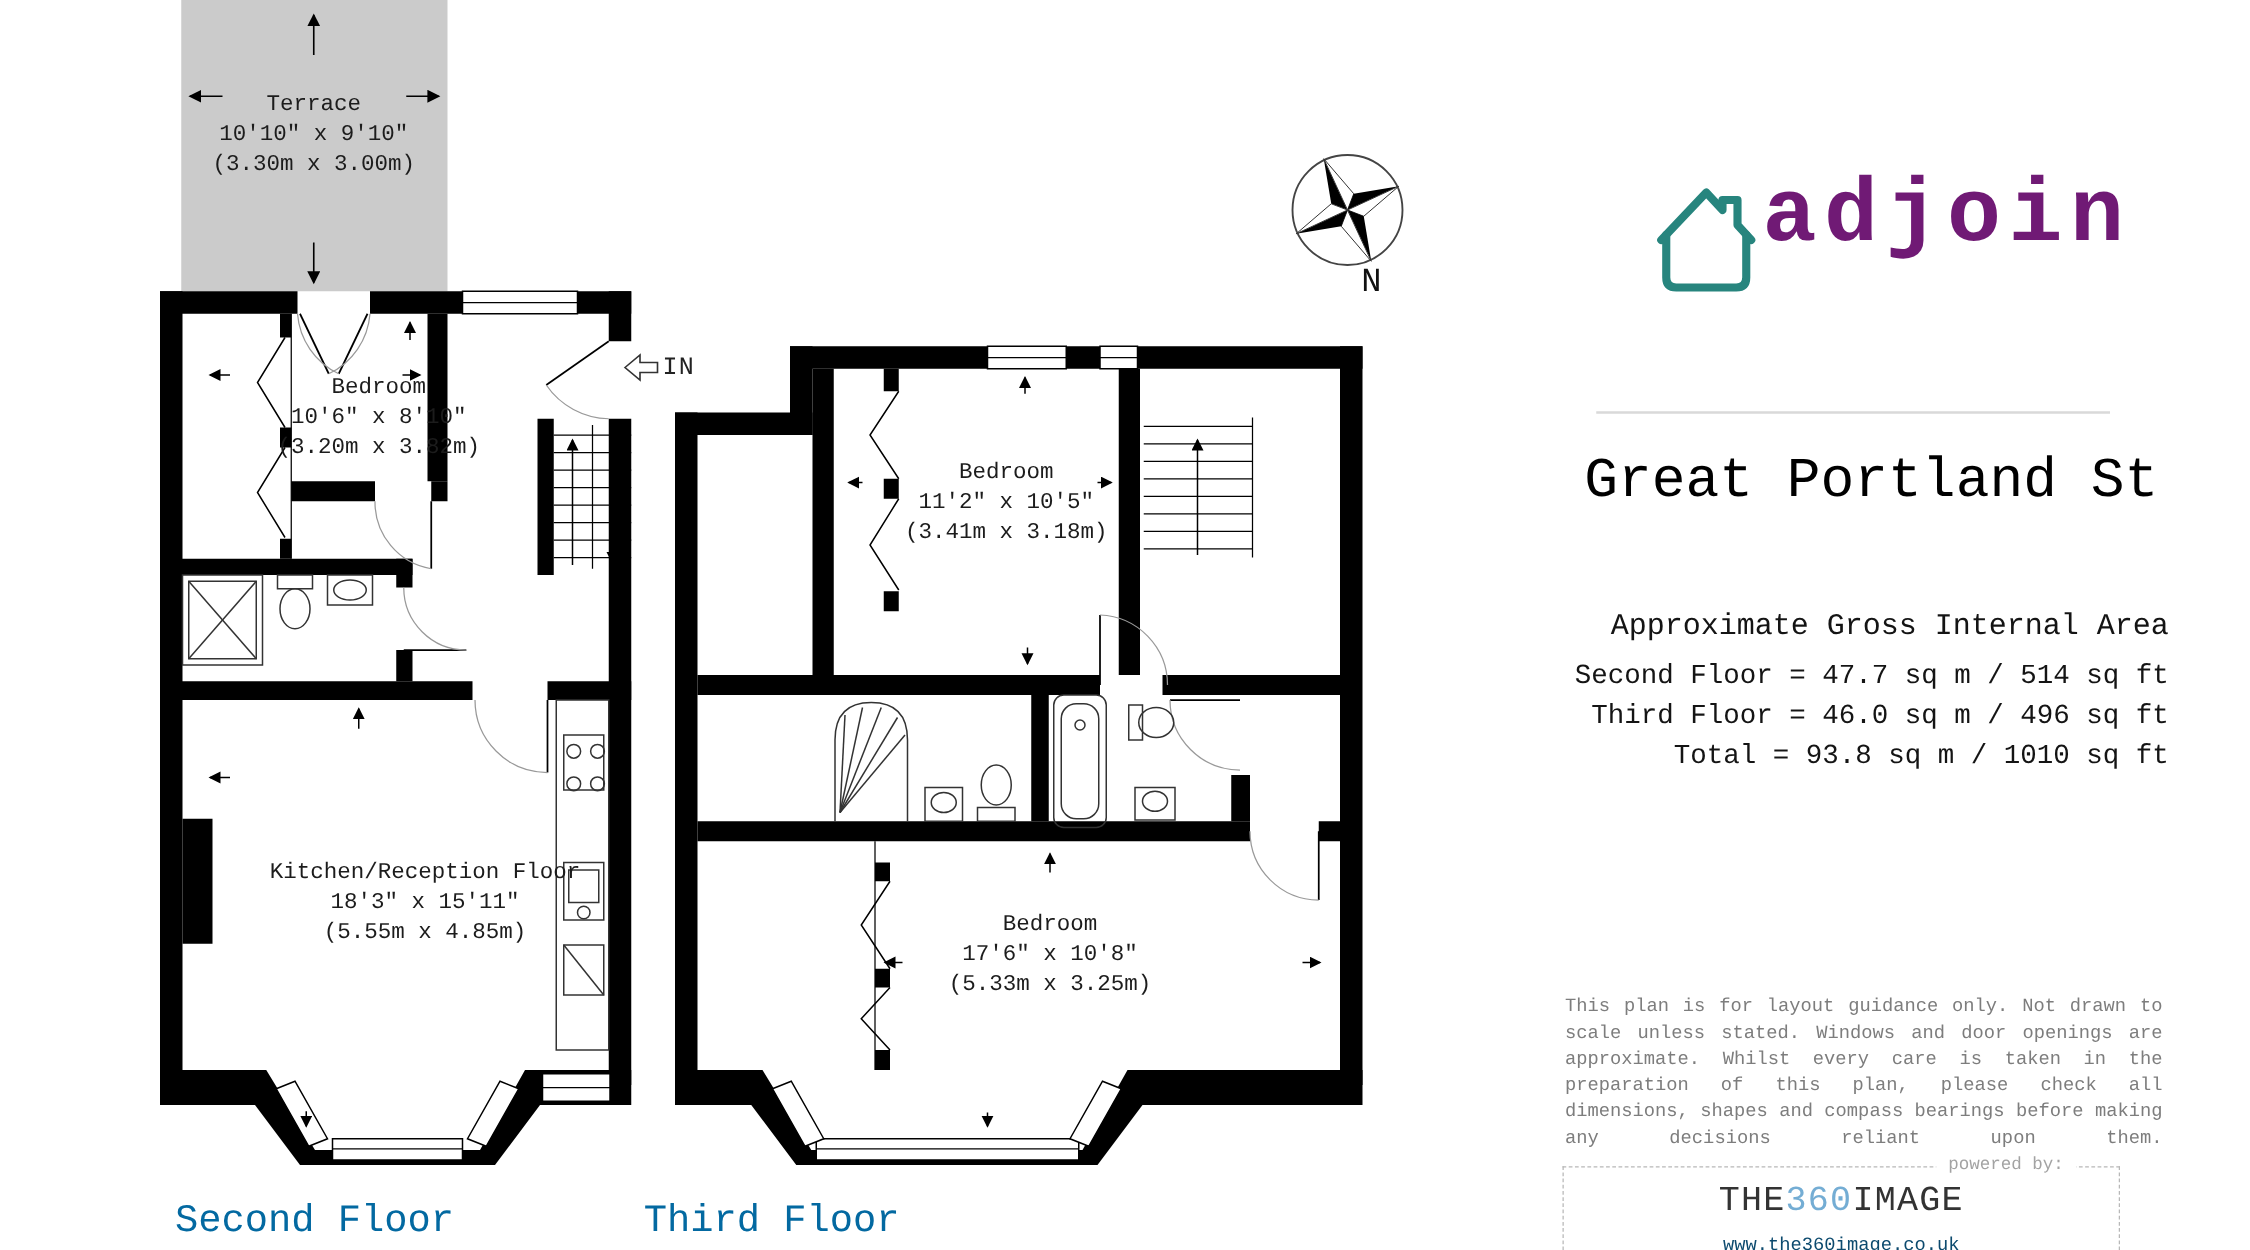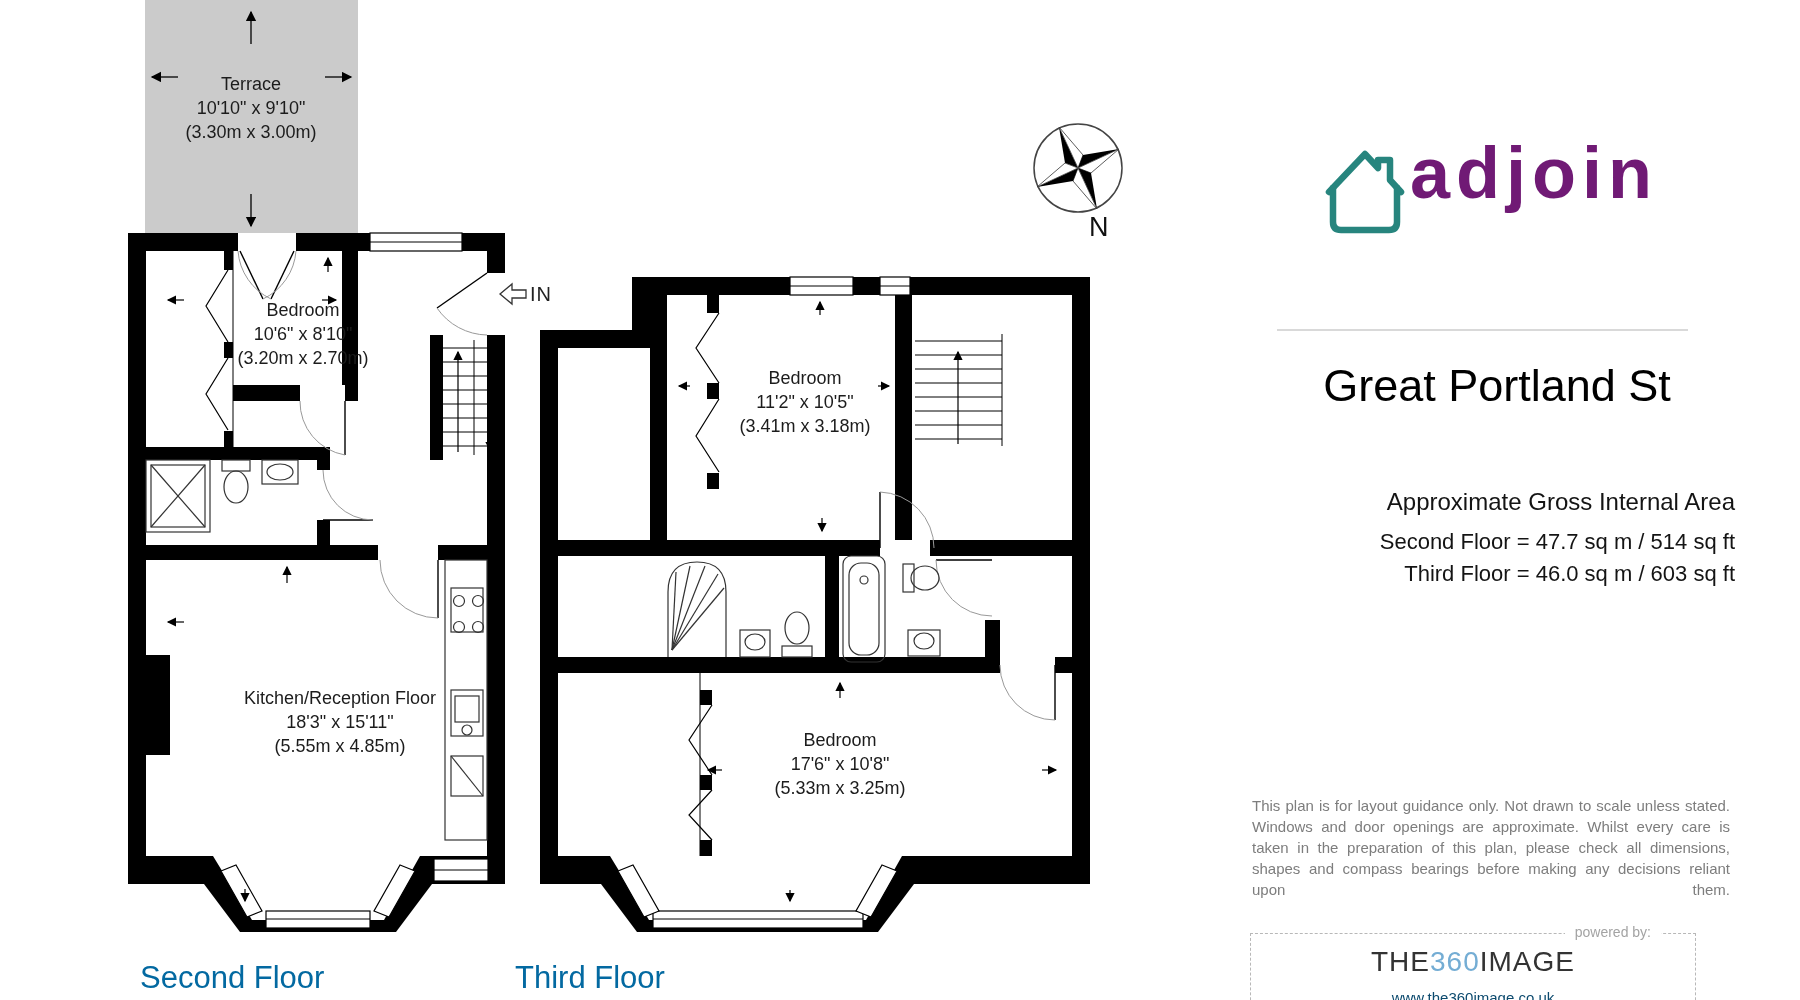--- a/index.html
+++ b/index.html
@@ -1,17 +1,17 @@
 <!DOCTYPE html>
 <html><head>
 <meta charset="utf-8">
 <style>
   html,body{margin:0;padding:0;background:#fff;}
   #page{position:relative;width:1800px;height:1000px;background:#ffffff;overflow:hidden;
-        font-family:Liberation Sans, sans-serif;color:#111;}
+        font-family:Liberation Mono, monospace;color:#111;}
   .room-label{position:absolute;transform:translateX(-50%);text-align:center;
               font-size:18px;line-height:24px;color:#1c1c1c;white-space:nowrap;}
   .floor-label{position:absolute;font-size:31px;color:#0369a1;}
   .in-label{position:absolute;font-size:20px;letter-spacing:1px;color:#222;}
   .n-label{position:absolute;font-size:27px;color:#111;}
   .right-panel{position:absolute;left:1240px;top:0;width:500px;height:1000px;}
   .logo-row{position:absolute;left:75px;top:140px;width:420px;height:100px;}
   .logo-text{position:absolute;left:95px;top:-8px;font-size:72px;font-weight:bold;
              letter-spacing:6px;}
   .divider{position:absolute;left:37px;top:329px;width:411px;height:2px;background:#d9d9d9;}
@@ -276,21 +276,21 @@
 
   <div class="room-label" style="left:251px;top:72px">
     <div>Terrace</div>
     <div>10'10" x 9'10"</div>
     <div>(3.30m x 3.00m)</div>
   </div>
 
   <div class="room-label" style="left:303px;top:298px">
     <div>Bedroom</div>
     <div>10'6" x 8'10"</div>
-    <div>(3.20m x 2.70m)</div>
+    <div>(3.20m x 3.82m)</div>
   </div>
 
   <div class="room-label" style="left:340px;top:686px">
     <div>Kitchen/Reception Floor</div>
     <div>18'3" x 15'11"</div>
     <div>(5.55m x 4.85m)</div>
   </div>
 
   <div class="room-label" style="left:805px;top:366px">
     <div>Bedroom</div>
@@ -322,21 +322,22 @@
       <div class="logo-text" style="color:#701a75">adjoin</div>
     </div>
 
     <div class="divider"></div>
 
     <div class="prop-title">Great Portland St</div>
 
     <div class="area-block">
       <div class="area-heading">Approximate Gross Internal Area</div>
       <div class="area-line">Second Floor = 47.7 sq m / 514 sq ft</div>
-      <div class="area-line">Third Floor = 46.0 sq m / 603 sq ft</div>
+      <div class="area-line">Third Floor = 46.0 sq m / 496 sq ft</div>
+      <div class="area-line">Total = 93.8 sq m / 1010 sq ft</div>
     </div>
 
     <div class="disclaimer">This plan is for layout guidance only. Not drawn to scale unless stated. Windows and door openings are approximate. Whilst every care is taken in the preparation of this plan, please check all dimensions, shapes and compass bearings before making any decisions reliant upon them.</div>
 
     <div class="footer-box">
       <div class="powered-by">powered by:</div>
       <div class="footer-brand">
         <span>THE</span><span style="color:#74add4">360</span><span>IMAGE</span>
       </div>
       <div class="footer-url">www.the360image.co.uk</div>

